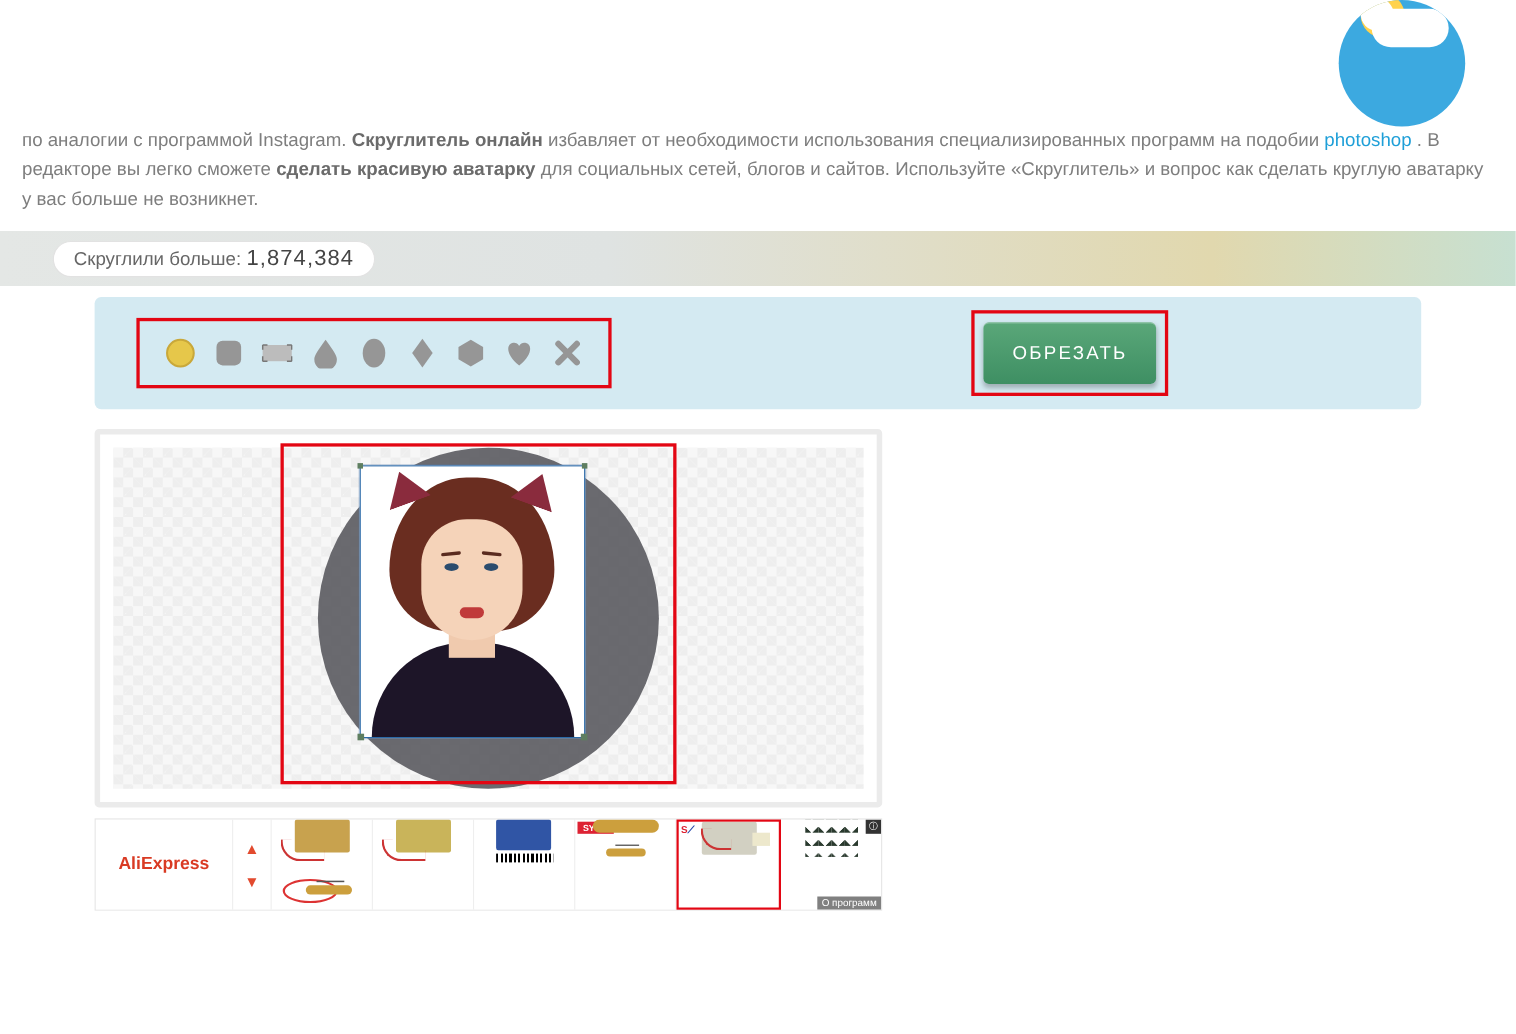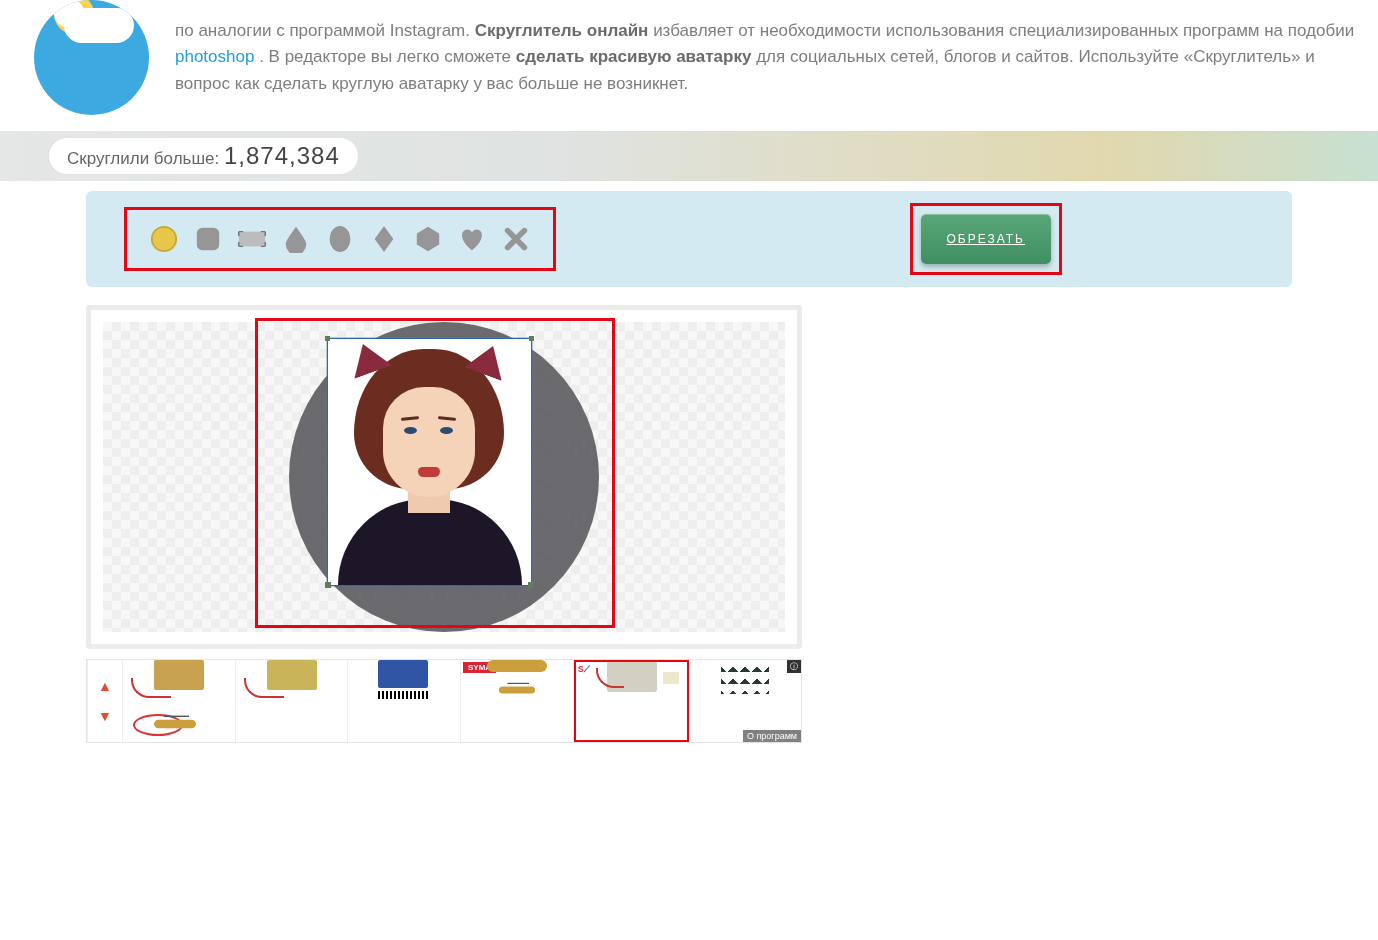--- a/index.html
+++ b/index.html
@@ -6,21 +6,22 @@
   body {
     font-family: "Segoe UI", Arial, sans-serif;
     background: #fff;
     width: 1378px;
     color: #444;
   }
 
   .top-section {
     padding: 0 20px 10px 20px;
     display: flex;
-    align-items: center;
+    align-items: flex-end;
+    flex-direction: column;
   }
 
   .weather-icon {
     width: 115px; height: 115px;
     border-radius: 50%;
     background: #3ca9e0;
     margin-left: 14px; margin-right: 26px;
     flex: 0 0 auto;
     position: relative;
     overflow: hidden;
@@ -85,21 +86,21 @@
   }
   .pill {
     background:#fff;
     border-radius: 22px;
     padding: 4px 18px;
     margin-left: 14px;
     font-size: 17px;
     color:#666;
     border:1px solid #e2e2e2;
   }
-  .pill .num { font-size: 24px; color:#444; font-weight:400; letter-spacing:1px; }
+  .pill .num { font-size: 20px; color:#444; font-weight:400; letter-spacing:1px; }
 
   .workspace {
     margin: 10px 86px 0 86px;
   }
 
   .tool-panel {
     background:#d4eaf2;
     border-radius:6px;
     padding: 12px 14px;
     display:flex;
@@ -128,24 +129,23 @@
     padding: 8px;
     margin-left:auto;
     margin-right: 216px;
   }
   .crop-btn {
     background: linear-gradient(180deg,#5aa779,#3e8f63);
     color:#fff;
     border: none;
     border-radius:5px;
     padding: 18px 26px;
-    font-size: 12px;
+    font-size: 17px;
     letter-spacing: 2px;
     box-shadow: inset 0 1px 0 rgba(255,255,255,0.3), 0 3px 5px rgba(0,0,0,0.25);
-    text-decoration: underline;
   }
 
   .canvas-frame {
     margin-top: 18px;
     border: 5px solid #ebebeb;
     border-radius:4px;
     padding: 12px;
     width: 716px;
     display:inline-block;
   }
@@ -373,20 +373,21 @@
               <div class="eye r"></div>
             <div class="lips"></div>
           </div>
         </div>
       </div>
       <div class="redbox"></div>
     </div>
   </div>
 
   <div class="ad-strip">
+    <div class="ad-brand">AliExpress</div>
     <div class="ad-nav">
       <span>▲</span>
       <span>▼</span>
     </div>
     <div class="ad-cell">
       <div class="batt" style="background:#c8a24e;"></div>
       <div class="wire"></div>
       <div class="oval"></div>
       <div class="heli" style="position:absolute;bottom:12px;left:22px;transform:scale(.7);">
           <div class="blade"></div>

